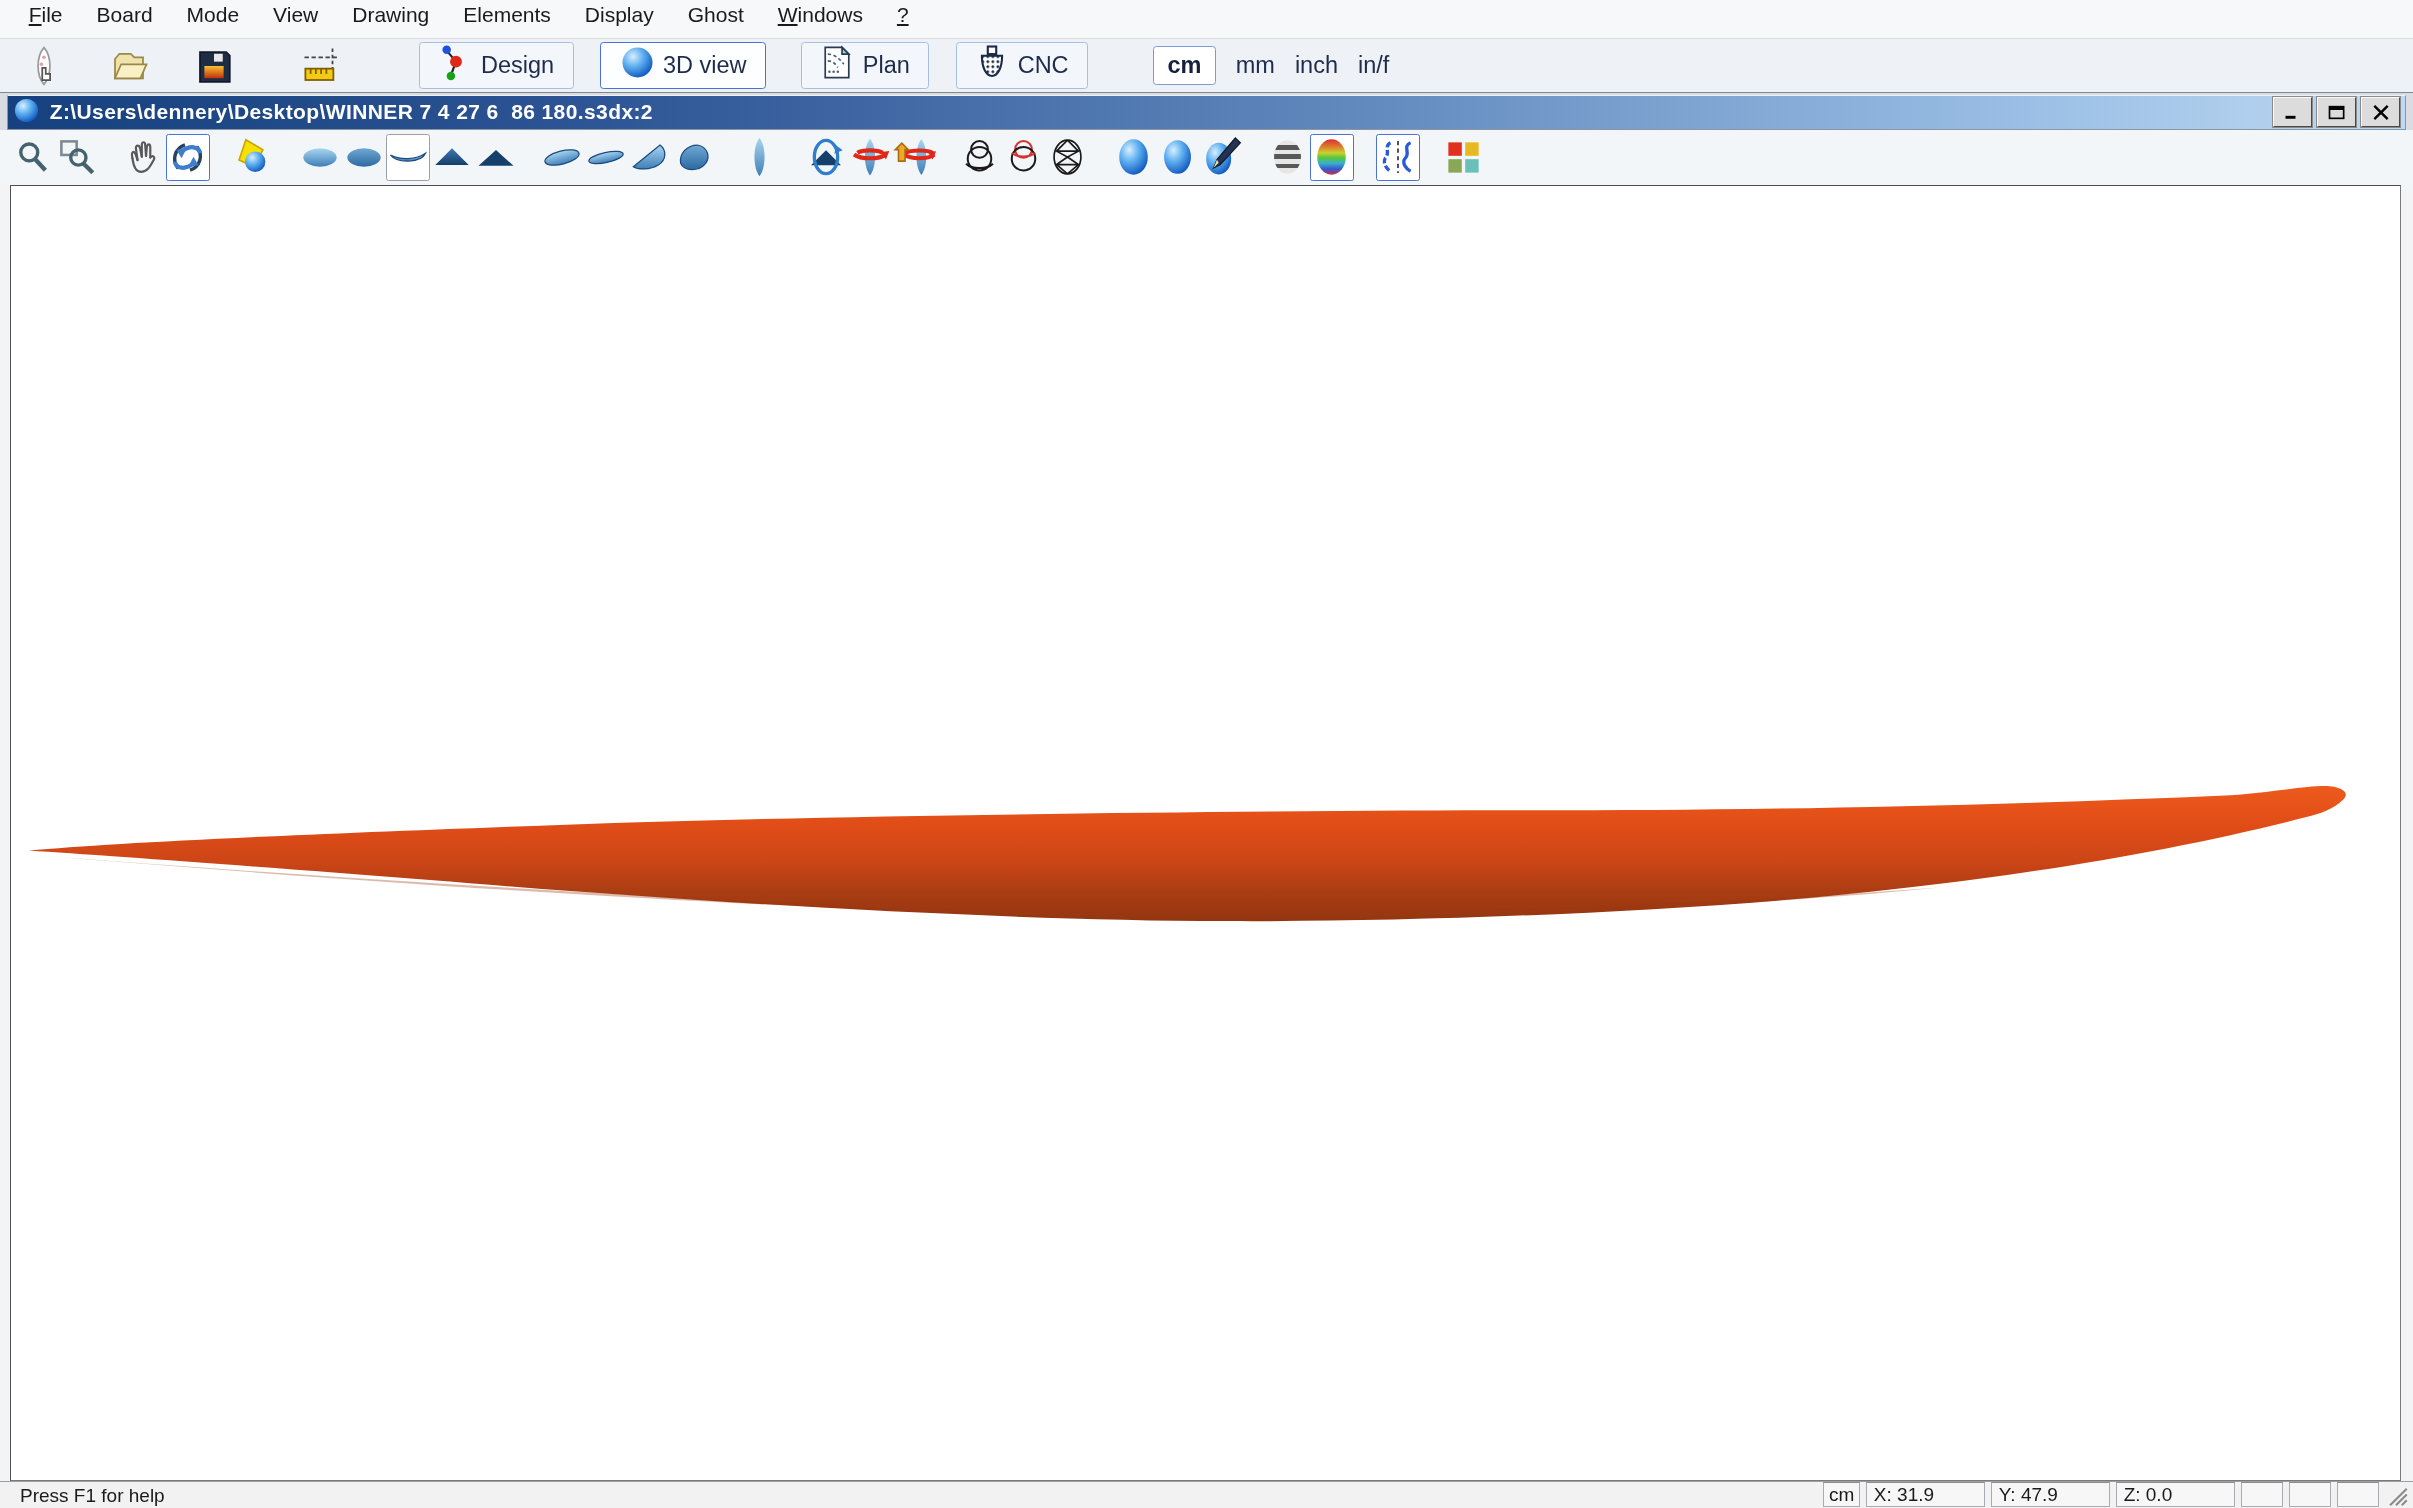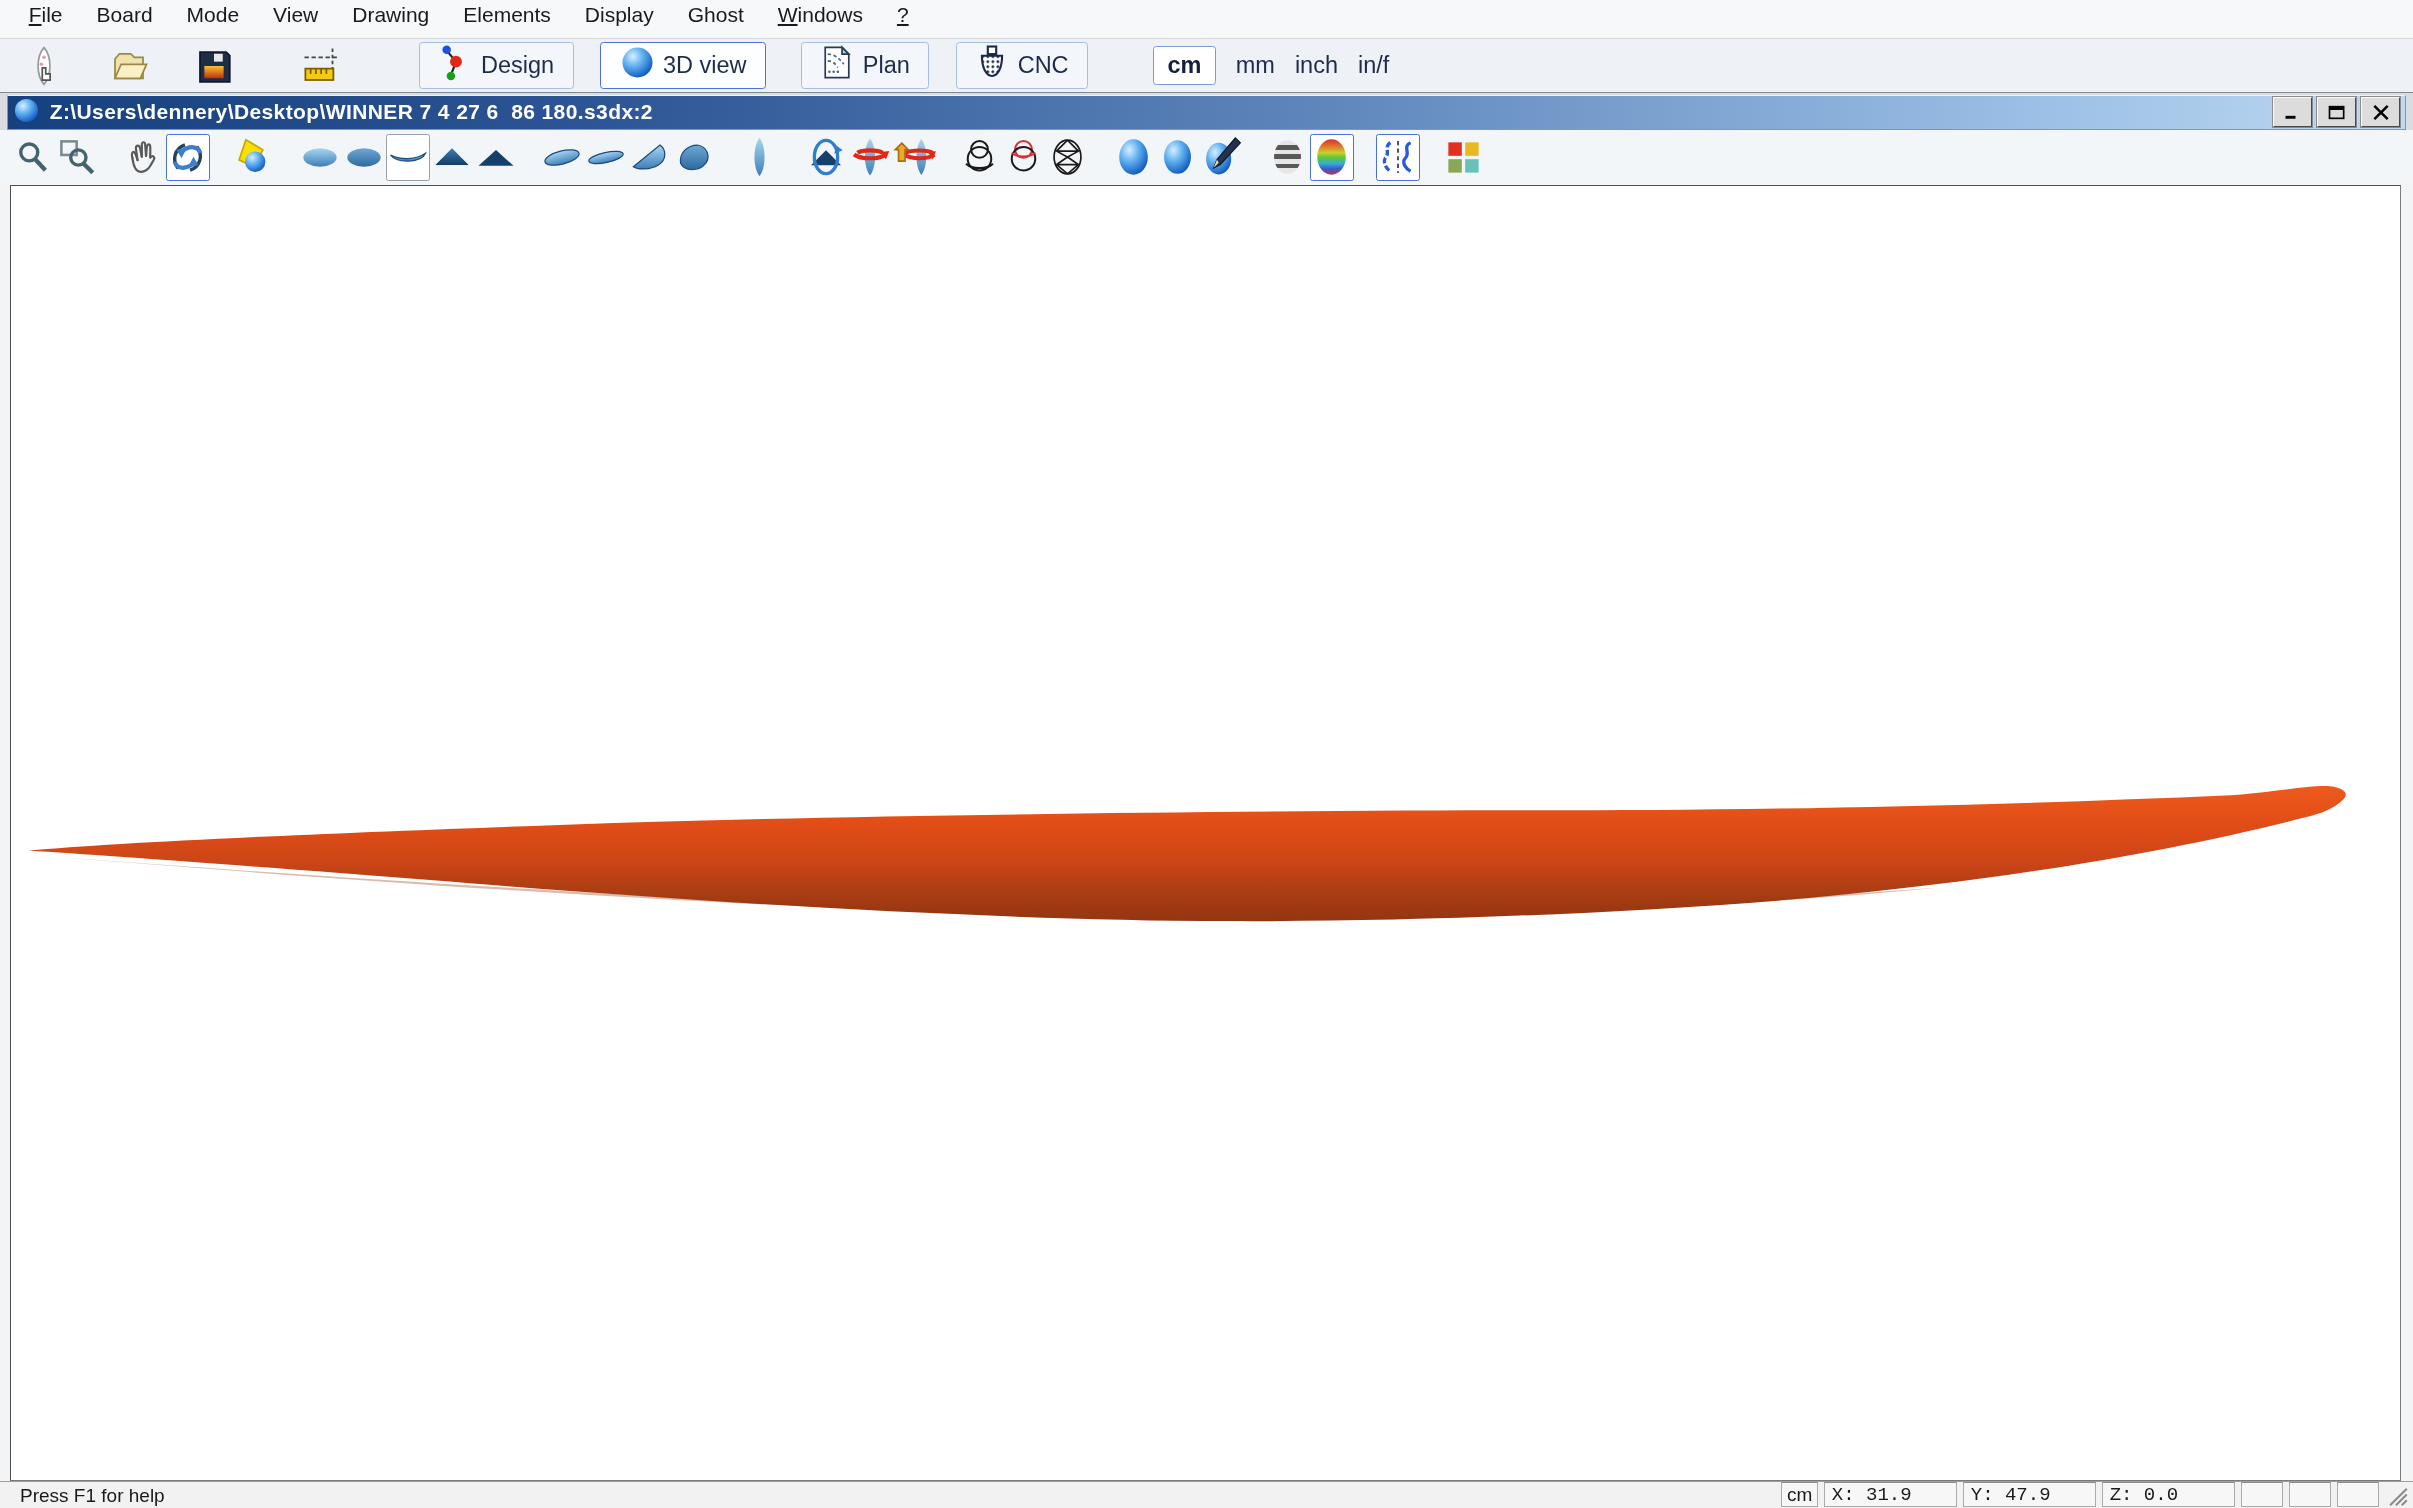--- a/index.html
+++ b/index.html
@@ -52,21 +52,21 @@
 
   
   .statusbar { height:29px; background:#F2F2F2; border-top:0.8px solid #9AA0A6;
                display:flex; align-items:center; font-size:19px; color:#1A1A1A; }
   .status-help { padding-left:20px; }
   .status-cells { margin-left:auto; display:flex; gap:5.9px; align-items:stretch;
                   height:25px; margin-right:5px; margin-top:-1.7px; }
   .cell { border:0.8px solid #A8ACB0; border-top-color:#8A8E92; background:#F7F7F7;
           display:flex; align-items:center; padding:0 6.7px; }
   .cell.w-unit { width:37px; justify-content:center; }
-  .cell.w-coord { width:133px;font-family:Liberation Mono, monospace; }
+  .cell.w-coord { width:119px; }
   .cell.w-empty { width:42px; }
   .grip { width:23.5px; height:25px; border:none; background:transparent; }
 </style>
 </head>
 <body>
 
 <svg width="0" height="0" style="position:absolute" aria-hidden="true">
   <defs>
     <radialGradient id="sphG" cx="35%" cy="30%" r="75%">
       <stop offset="0%" stop-color="#D8EEFF"></stop>

